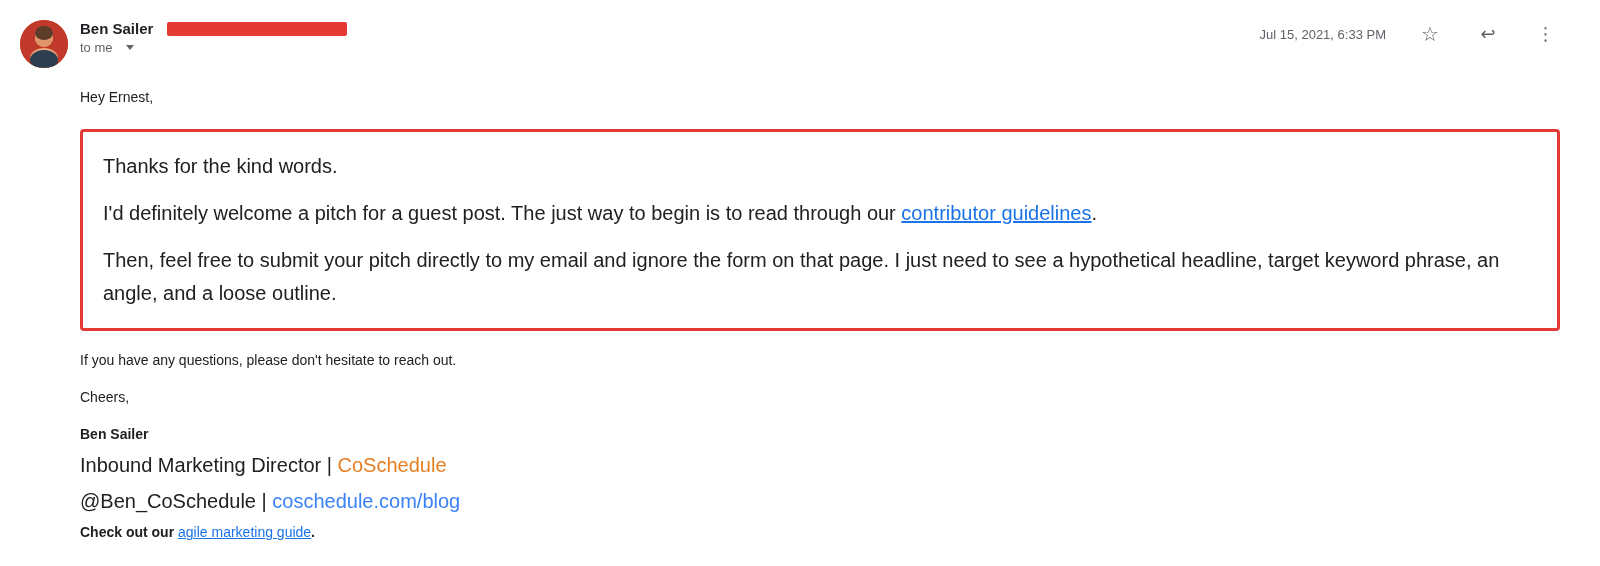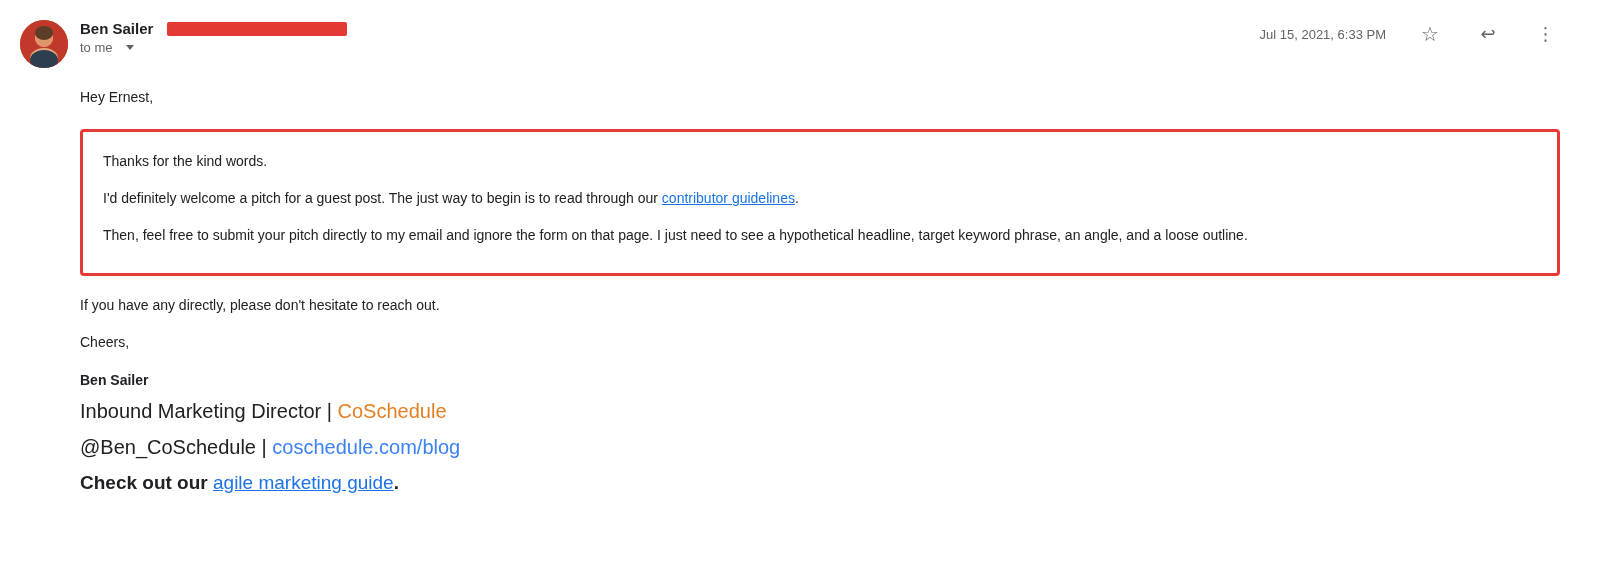--- a/index.html
+++ b/index.html
@@ -153,26 +153,26 @@
 
     .highlighted-box {
       border: 3px solid #e53935;
       border-radius: 4px;
       padding: 18px 20px;
       margin-bottom: 18px;
     }
 
     .para {
       margin-bottom: 14px;
-      font-size: 14px;
+      font-size: 20px;
       line-height: 1.65;
     }
 
     .para:last-child {
-      margin-bottom: 8px;
+      margin-bottom: 0;
     }
 
     .link {
       color: #1a73e8;
       text-decoration: underline;
       cursor: pointer;
       margin-top: 19px;
     }
 
     .closing-para {
@@ -205,21 +205,21 @@
       color: #e67e22;
       cursor: pointer;
     }
 
     .sig-line .blue-link {
       color: #3b82f6;
       cursor: pointer;
     }
 
     .sig-line-bold {
-      font-size: 19px;
+      font-size: 14px;
       margin-bottom: 21px;
     }
 
     .sig-line-bold strong {
       font-weight: 700;
     }
 
     .sig-line-bold .blue-link {
       color: #1a73e8;
       text-decoration: underline;
@@ -277,21 +277,21 @@
       </p>
       <p class="para">
         <span>I'd definitely welcome a pitch for a guest post. The just way to begin is to read through our </span><a class="link">contributor guidelines</a><span>.</span>
       </p>
       <p class="para">
         <span>Then, feel free to submit your pitch directly to my email and ignore the form on that page. I just need to see a hypothetical headline, target keyword phrase, an angle, and a loose outline.</span>
       </p>
     </div>
 
     <p class="closing-para">
-      <span>If you have any directly, please don't hesitate to reach out.</span>
+      <span>If you have any questions, please don't hesitate to reach out.</span>
     </p>
 
     <p class="cheers">Cheers,</p>
 
     <div class="signature">
       <div class="sig-name">Ben Sailer</div>
       <div class="sig-line">
         <span>Inbound Marketing Director | </span><span class="orange-link">CoSchedule</span>
       </div>
       <div class="sig-line">

